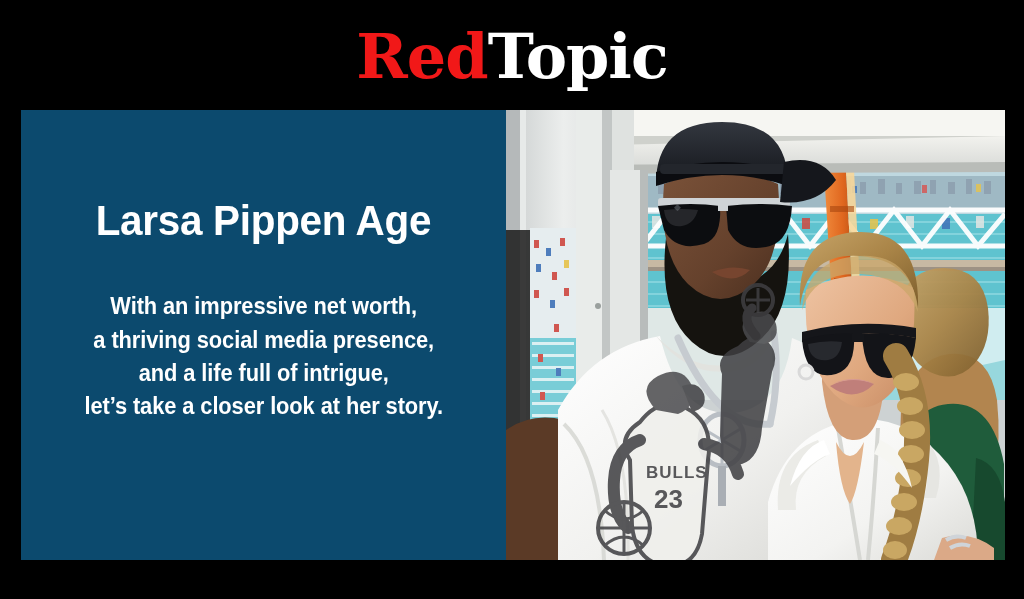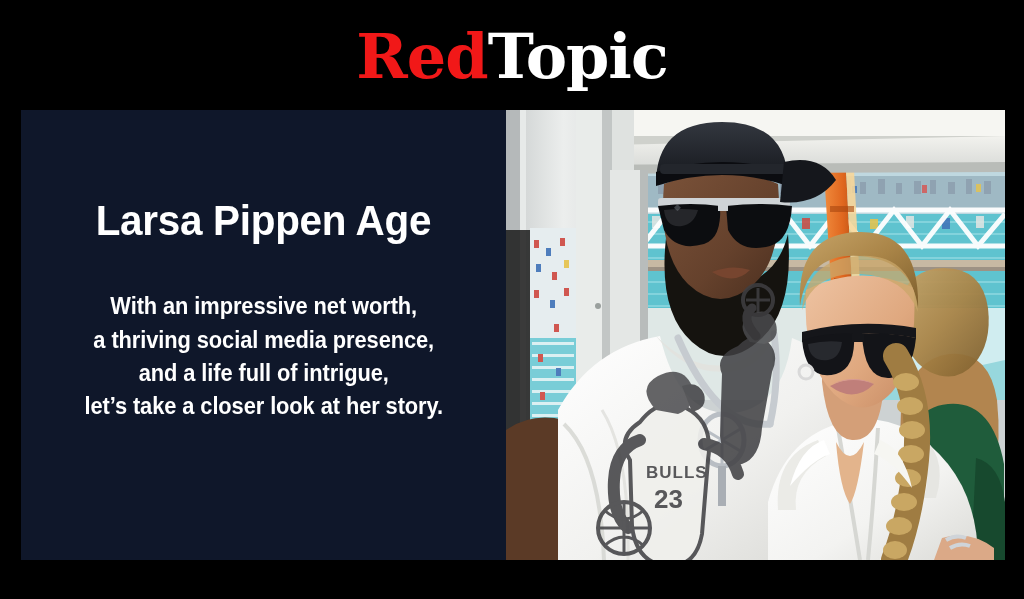--- a/index.html
+++ b/index.html
@@ -54,21 +54,21 @@
     top: 110px;
     width: 984px;
     height: 450px;
     display: flex;
   }
 
   
   .red-panel {
     width: 485px;
     height: 450px;
-    background: #0f172a;
+    background: #0c4a6e;
     flex: none;
     box-sizing: border-box;
     padding: 0 22px;
     display: flex;
     flex-direction: column;
     align-items: center;
     justify-content: flex-start;
   }
   .headline {
     margin-top: 88px;

